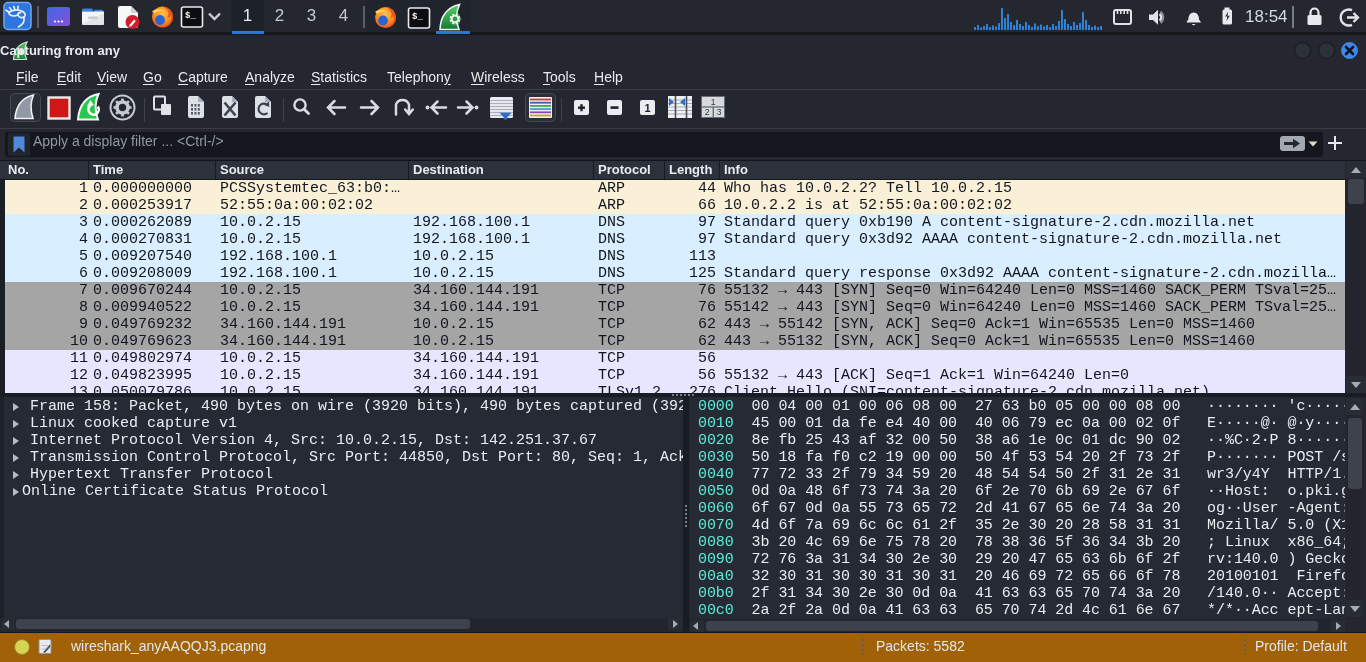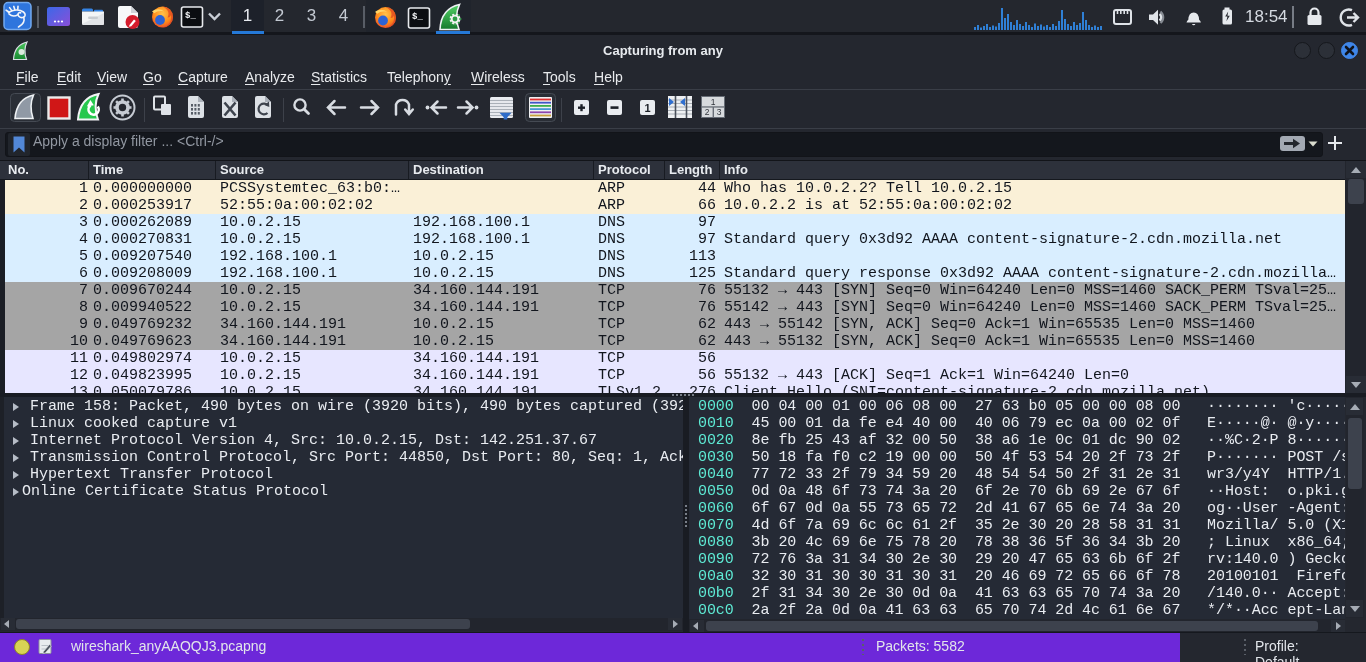--- a/index.html
+++ b/index.html
@@ -9,21 +9,21 @@
   
   #panel{left:0;top:0;width:1366px;height:35px;background:#24272e;}
   #panel .blackline{left:0;top:32px;width:1366px;height:3px;background:#14161c;}
   .psep{position:absolute;top:6px;width:2px;height:22px;background:#585d66;}
   .wsnum{position:absolute;top:0;height:31px;line-height:31px;width:33px;text-align:center;
     font-size:17px;color:#c3c9d2;}
   .uline{position:absolute;top:31px;height:3px;background:#2579d8;}
   #clock{position:absolute;left:1245px;top:0;height:33px;line-height:33px;font-size:17px;color:#d5dae1;}
   
   #titlebar{left:0;top:35px;width:1366px;height:31px;background:#24272f;}
-  #title{left:0;top:35px;width:1326px;height:31px;line-height:31px;text-align:center;
+  #title{left:0;top:35px;width:1326px;height:31px;line-height:31px;text-align:left;
     font-size:13px;font-weight:bold;color:#e7eaee;}
   .wbtn{position:absolute;top:42px;width:17px;height:17px;border-radius:50%;
     border:1.5px solid #15171c;background:#2c3038;box-sizing:border-box;}
   #menubar{left:0;top:66px;width:1366px;height:23px;background:#24272f;font-size:14px;color:#e8eaed;}
   .mi{position:absolute;top:0;height:23px;line-height:22px;}
   .mi u{text-decoration:underline;text-underline-offset:2px;}
   .hline{position:absolute;left:0;width:1366px;height:1px;background:#3a3e47;}
   #toolbar{left:0;top:90px;width:1366px;height:38px;background:#24272f;}
   .tsep{position:absolute;top:8px;width:1px;height:24px;background:#3d414a;}
   
@@ -61,21 +61,21 @@
   .dline{position:absolute;left:0;width:683px;height:17px;line-height:17px;white-space:pre;}
   .dtri{position:absolute;left:13px;top:5px;width:0;height:0;
     border-left:6px solid #b6bcc6;border-top:4px solid transparent;border-bottom:4px solid transparent;}
   #hex{left:689px;top:397px;width:656px;height:222px;background:#252a35;overflow:hidden;
     font-family:"Liberation Mono",monospace;font-size:15px;color:#e9ecf1;letter-spacing:-0.07px;}
   .xline{position:absolute;left:9px;height:17px;line-height:17px;white-space:pre;}
   .off{color:#5eead4;}
   #vsplit{left:683px;top:397px;width:6px;height:235px;background:#191c23;}
   #hsplit{left:0;top:393px;width:1366px;height:4px;background:#191c23;}
   
-  #status{left:0;top:633px;width:1180px;height:29px;background:#6d28d9;font-size:14px;color:#e2e5ea;}
+  #status{left:0;top:633px;width:1366px;height:29px;background:#a16207;font-size:14px;color:#e2e5ea;}
   .dotsep{position:absolute;top:6px;width:2px;height:16px;
     background-image:repeating-linear-gradient(to bottom,#5a5f68 0 2px,transparent 2px 5px);}
 </style>
 </head>
 <body>
 <div id="root">
 
   <div class="abs" id="panel">
     <div class="abs" style="left:366px;top:0;width:105px;height:32px;background:#20242c"></div>
     <div class="abs" style="left:231px;top:0;width:33px;height:32px;background:#1d212a"></div>
@@ -423,21 +423,21 @@
     <div class="hsep" style="left:215px"></div>
     <div class="hsep" style="left:408px"></div>
     <div class="hsep" style="left:593px"></div>
     <div class="hsep" style="left:664px"></div>
     <div class="hsep" style="left:719px"></div>
   </div>
 
   <div class="abs" id="rows">
     <div class="prow bg-arp" style="top:0px"><span class="cno">1</span><span class="ctm">0.000000000</span><span class="csr">PCSSystemtec_63:b0:…</span><span class="cpr">ARP</span><span class="cln">44</span><span class="cin">Who has 10.0.2.2? Tell 10.0.2.15</span></div>
     <div class="prow bg-arp" style="top:17px"><span class="cno">2</span><span class="ctm">0.000253917</span><span class="csr">52:55:0a:00:02:02</span><span class="cpr">ARP</span><span class="cln">66</span><span class="cin">10.0.2.2 is at 52:55:0a:00:02:02</span></div>
-    <div class="prow bg-udp" style="top:34px"><span class="cno">3</span><span class="ctm">0.000262089</span><span class="csr">10.0.2.15</span><span class="cds">192.168.100.1</span><span class="cpr">DNS</span><span class="cln">97</span></div>
+    <div class="prow bg-udp" style="top:34px"><span class="cno">3</span><span class="ctm">0.000262089</span><span class="csr">10.0.2.15</span><span class="cds">192.168.100.1</span><span class="cpr">DNS</span><span class="cln">97</span><span class="cin">Standard query 0xb190 A content-signature-2.cdn.mozilla.net</span></div>
     <div class="prow bg-udp" style="top:51px"><span class="cno">4</span><span class="ctm">0.000270831</span><span class="csr">10.0.2.15</span><span class="cds">192.168.100.1</span><span class="cpr">DNS</span><span class="cln">97</span><span class="cin">Standard query 0x3d92 AAAA content-signature-2.cdn.mozilla.net</span></div>
     <div class="prow bg-udp" style="top:68px"><span class="cno">5</span><span class="ctm">0.009207540</span><span class="csr">192.168.100.1</span><span class="cds">10.0.2.15</span><span class="cpr">DNS</span><span class="cln">113</span></div>
     <div class="prow bg-udp" style="top:85px"><span class="cno">6</span><span class="ctm">0.009208009</span><span class="csr">192.168.100.1</span><span class="cds">10.0.2.15</span><span class="cpr">DNS</span><span class="cln">125</span><span class="cin">Standard query response 0x3d92 AAAA content-signature-2.cdn.mozilla…</span></div>
     <div class="prow bg-syn" style="top:102px"><span class="cno">7</span><span class="ctm">0.009670244</span><span class="csr">10.0.2.15</span><span class="cds">34.160.144.191</span><span class="cpr">TCP</span><span class="cln">76</span><span class="cin">55132 → 443 [SYN] Seq=0 Win=64240 Len=0 MSS=1460 SACK_PERM TSval=25…</span></div>
     <div class="prow bg-syn" style="top:119px"><span class="cno">8</span><span class="ctm">0.009940522</span><span class="csr">10.0.2.15</span><span class="cds">34.160.144.191</span><span class="cpr">TCP</span><span class="cln">76</span><span class="cin">55142 → 443 [SYN] Seq=0 Win=64240 Len=0 MSS=1460 SACK_PERM TSval=25…</span></div>
     <div class="prow bg-syn" style="top:136px"><span class="cno">9</span><span class="ctm">0.049769232</span><span class="csr">34.160.144.191</span><span class="cds">10.0.2.15</span><span class="cpr">TCP</span><span class="cln">62</span><span class="cin">443 → 55142 [SYN, ACK] Seq=0 Ack=1 Win=65535 Len=0 MSS=1460</span></div>
     <div class="prow bg-syn" style="top:153px"><span class="cno">10</span><span class="ctm">0.049769623</span><span class="csr">34.160.144.191</span><span class="cds">10.0.2.15</span><span class="cpr">TCP</span><span class="cln">62</span><span class="cin">443 → 55132 [SYN, ACK] Seq=0 Ack=1 Win=65535 Len=0 MSS=1460</span></div>
     <div class="prow bg-tcp" style="top:170px"><span class="cno">11</span><span class="ctm">0.049802974</span><span class="csr">10.0.2.15</span><span class="cds">34.160.144.191</span><span class="cpr">TCP</span><span class="cln">56</span></div>
     <div class="prow bg-tcp" style="top:187px"><span class="cno">12</span><span class="ctm">0.049823995</span><span class="csr">10.0.2.15</span><span class="cds">34.160.144.191</span><span class="cpr">TCP</span><span class="cln">56</span><span class="cin">55132 → 443 [ACK] Seq=1 Ack=1 Win=64240 Len=0</span></div>
     <div class="prow bg-tcp" style="top:204px"><span class="cno">13</span><span class="ctm">0.050079786</span><span class="csr">10.0.2.15</span><span class="cds">34.160.144.191</span><span class="cpr">TLSv1.2</span><span class="cln">276</span><span class="cin">Client Hello (SNI=content-signature-2.cdn.mozilla.net)</span></div>

